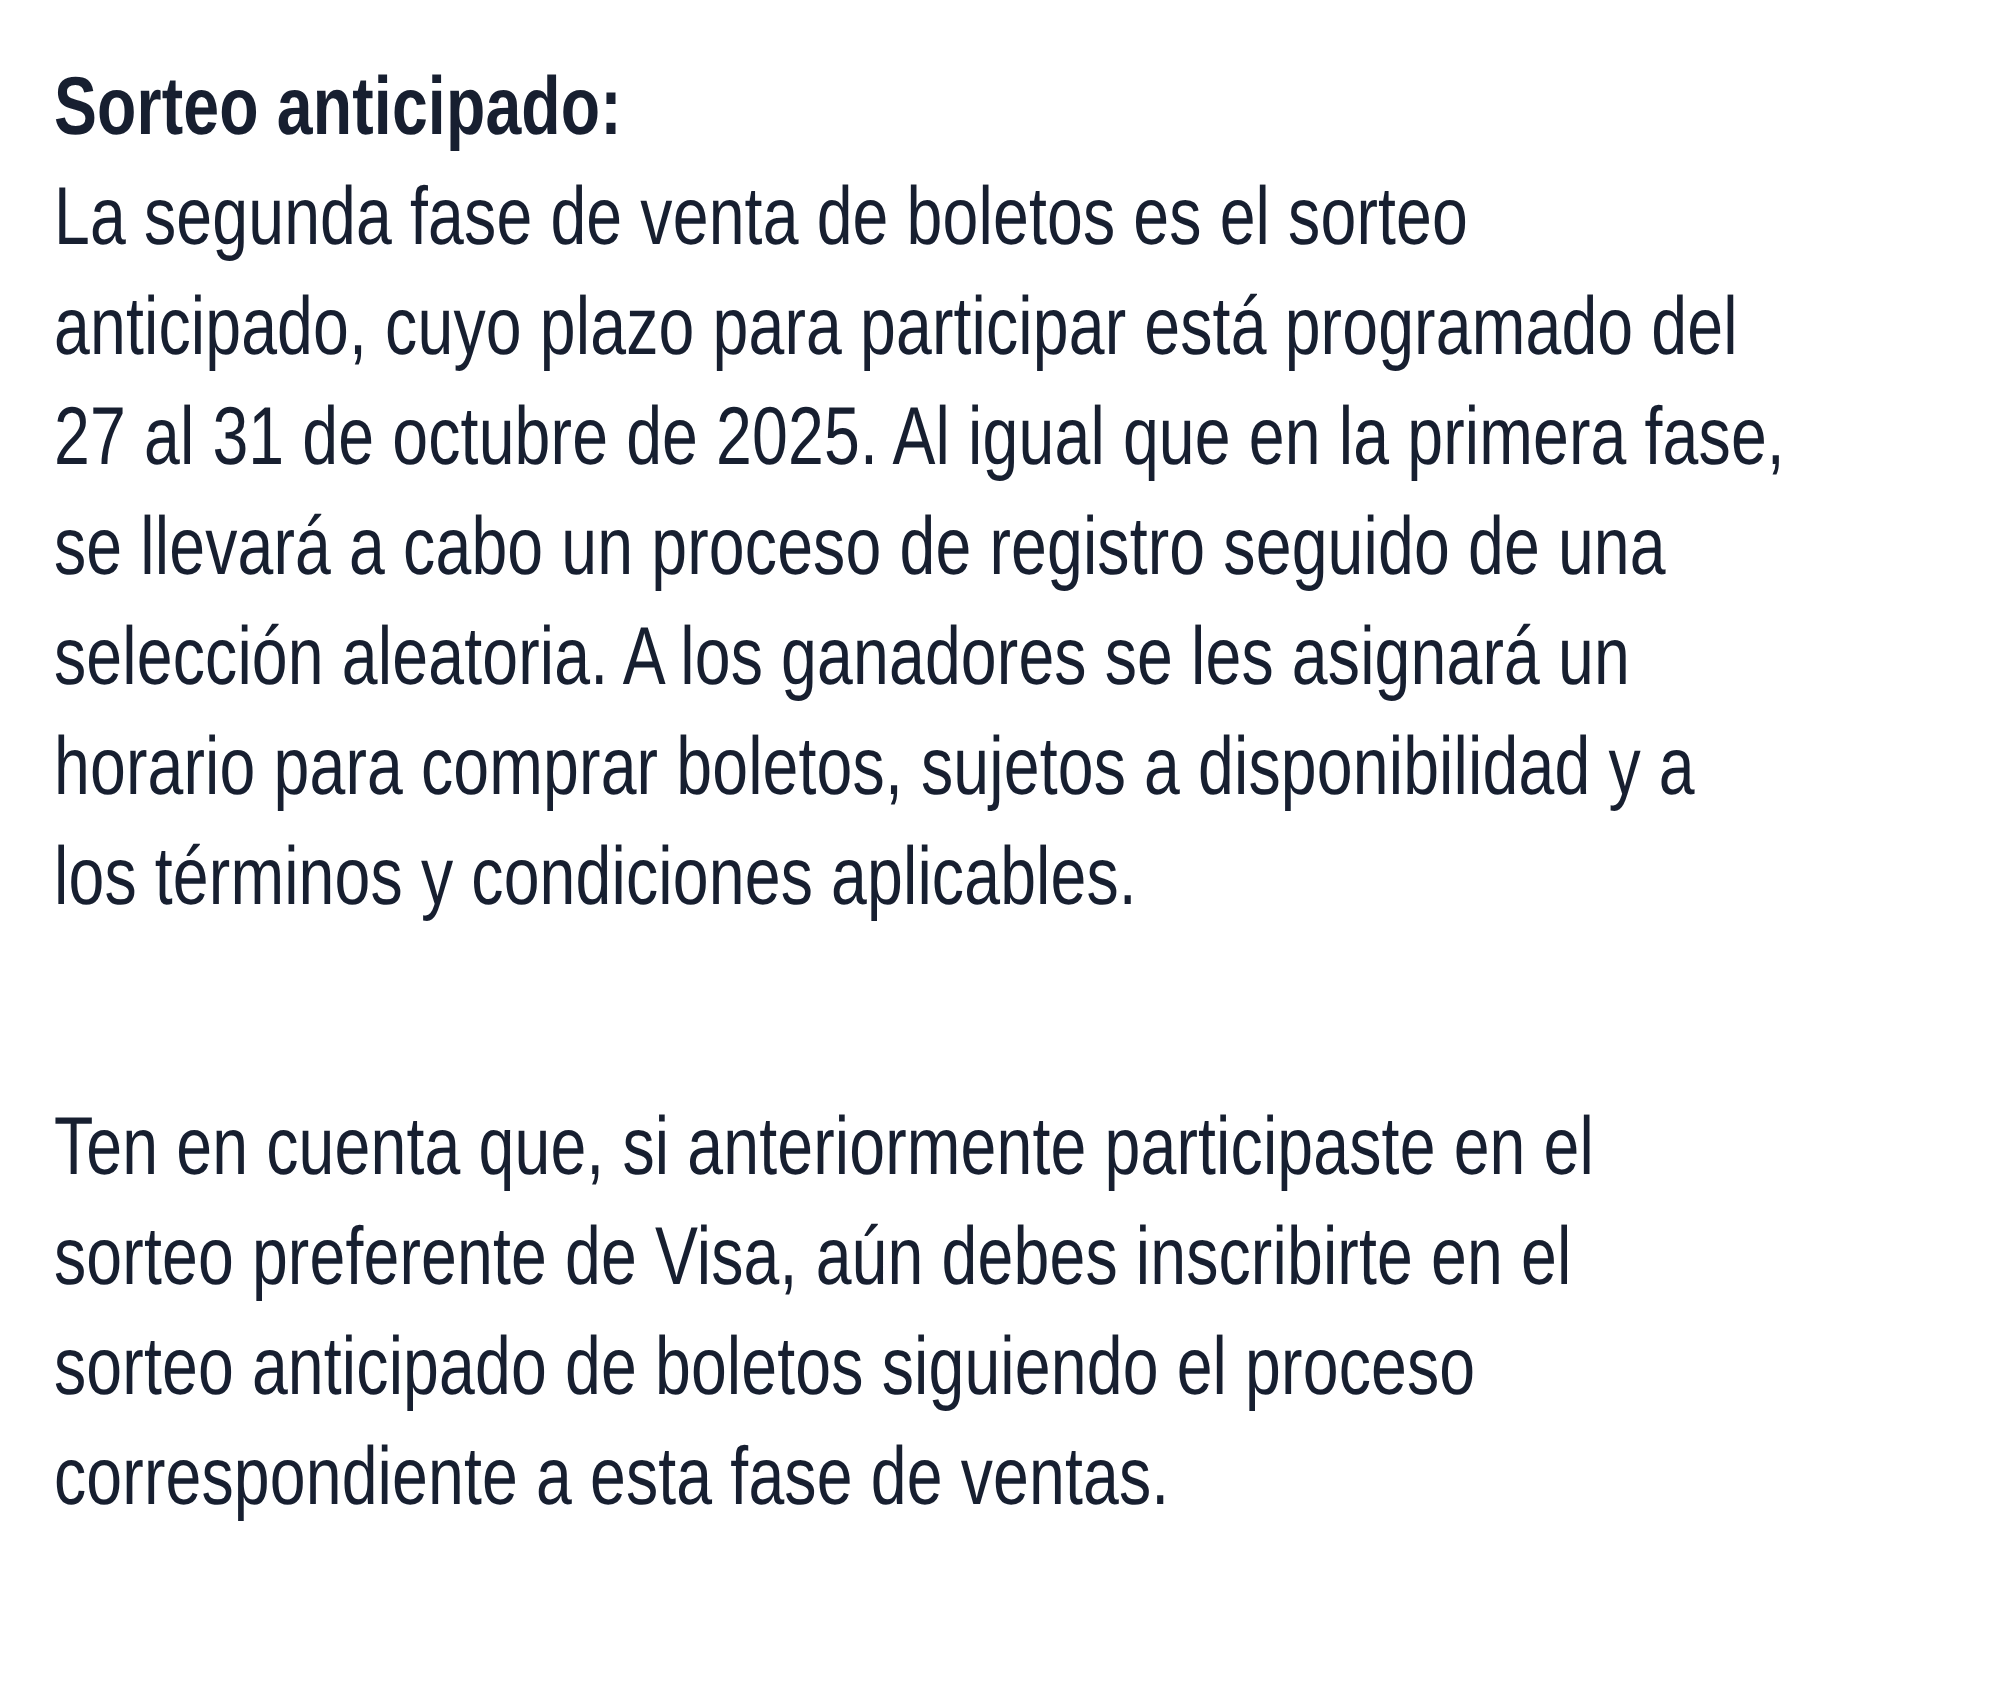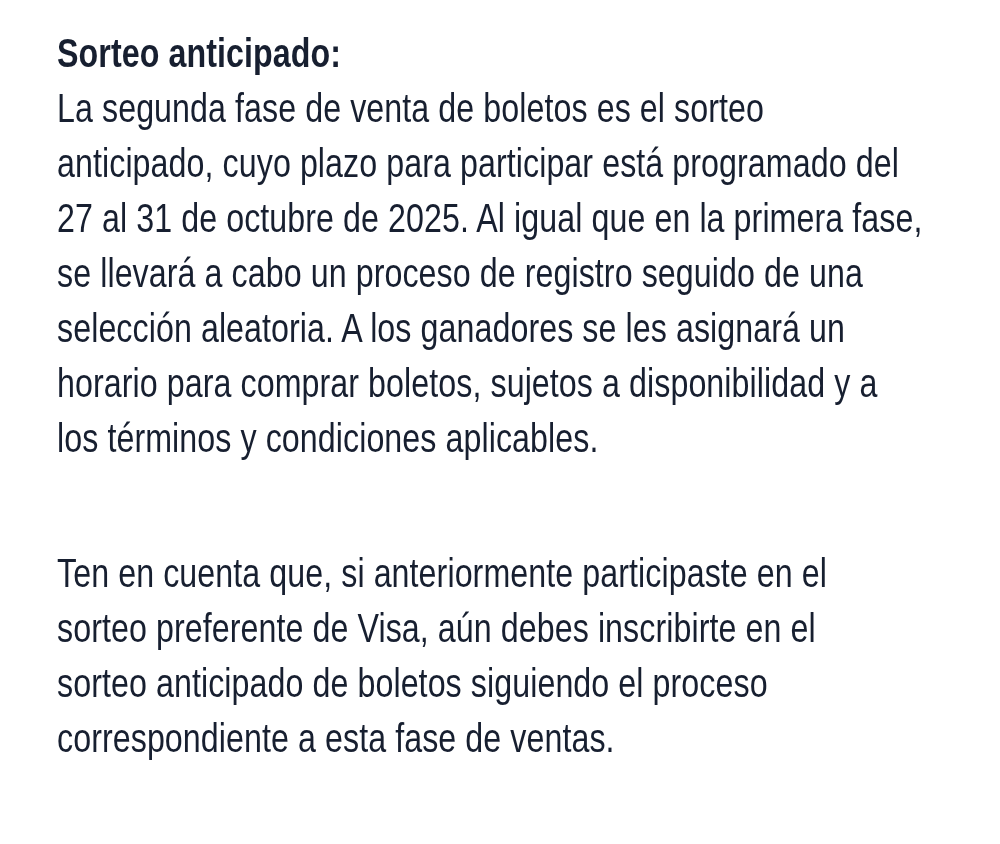--- a/index.html
+++ b/index.html
@@ -8,21 +8,21 @@
     background: #ffffff;
   }
   body {
     width: 1000px;
     height: 844px;
     overflow: hidden;
     font-family: "Liberation Sans", sans-serif;
     color: #171f30;
   }
   .content {
-    padding: 26px 0 0 57px;
+    padding: 26px 0 0 27px;
   }
   
   .condensed {
     width: 1180px;
     transform: scaleX(0.785);
     transform-origin: top left;
     font-size: 41px;
     line-height: 55px;
     letter-spacing: 0.1px;
   }

